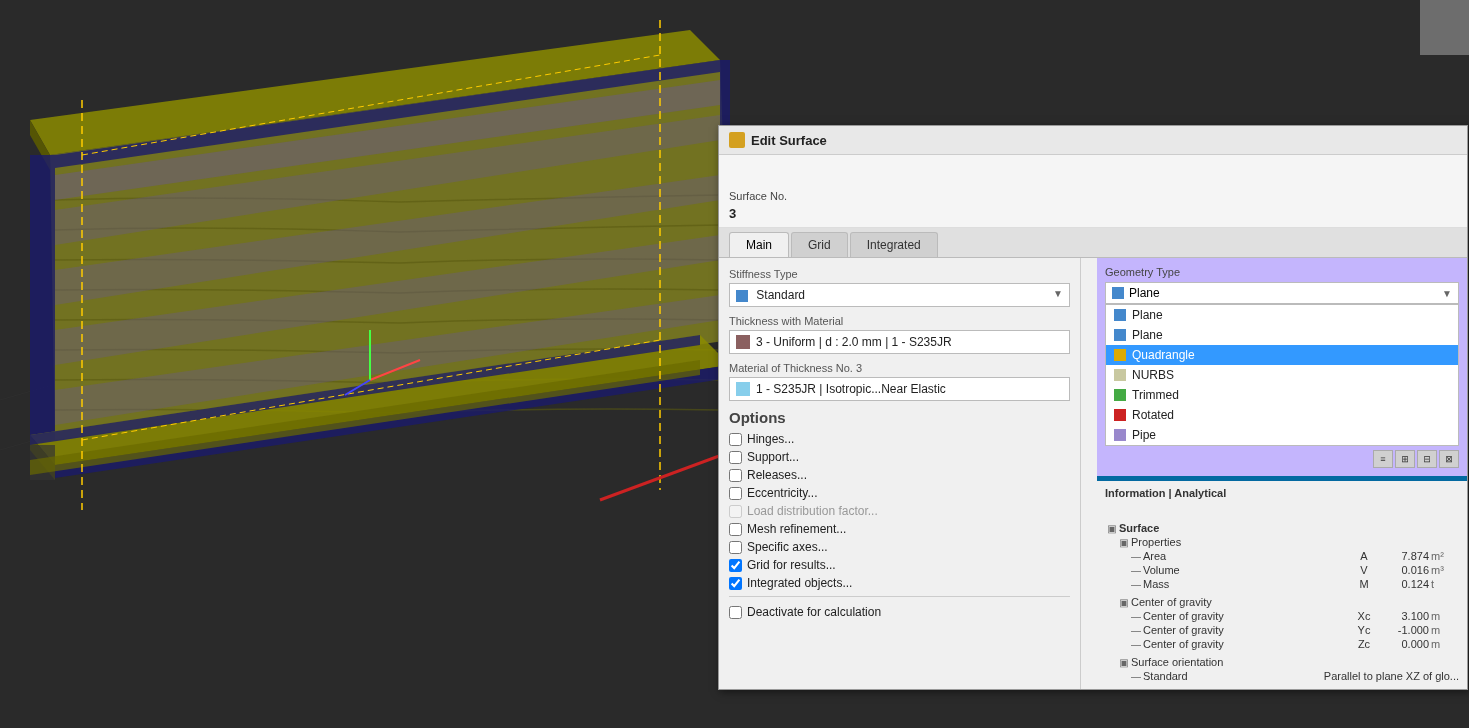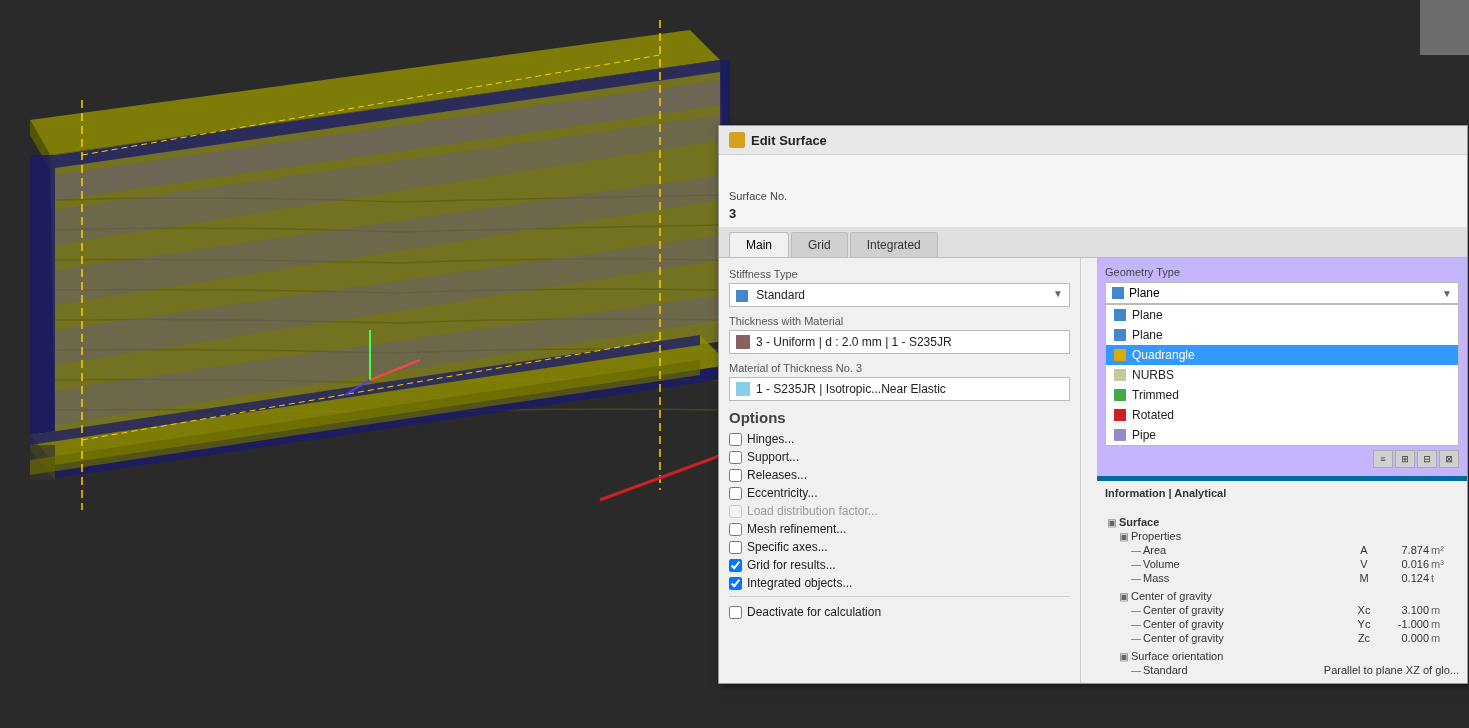--- a/index.html
+++ b/index.html
@@ -273,21 +273,21 @@
 
     
     .info-section {
       padding: 6px 8px;
     }
 
     .info-title {
       font-size: 11px;
       font-weight: 600;
       color: #333;
-      margin-bottom: 16px;
+      margin-bottom: 22px;
     }
 
     .tree-expander {
       width: 14px;
       font-size: 10px;
       color: #666;
       cursor: pointer;
       text-align: center;
       flex-shrink: 0;
     }

